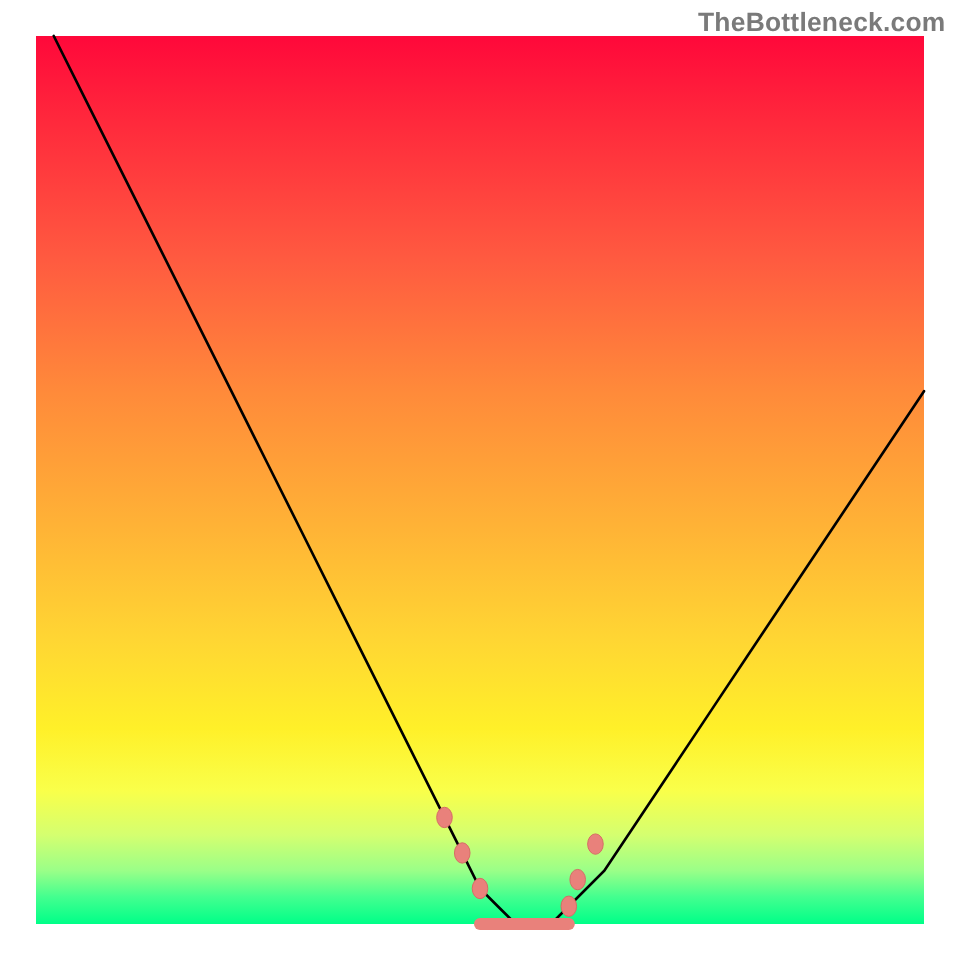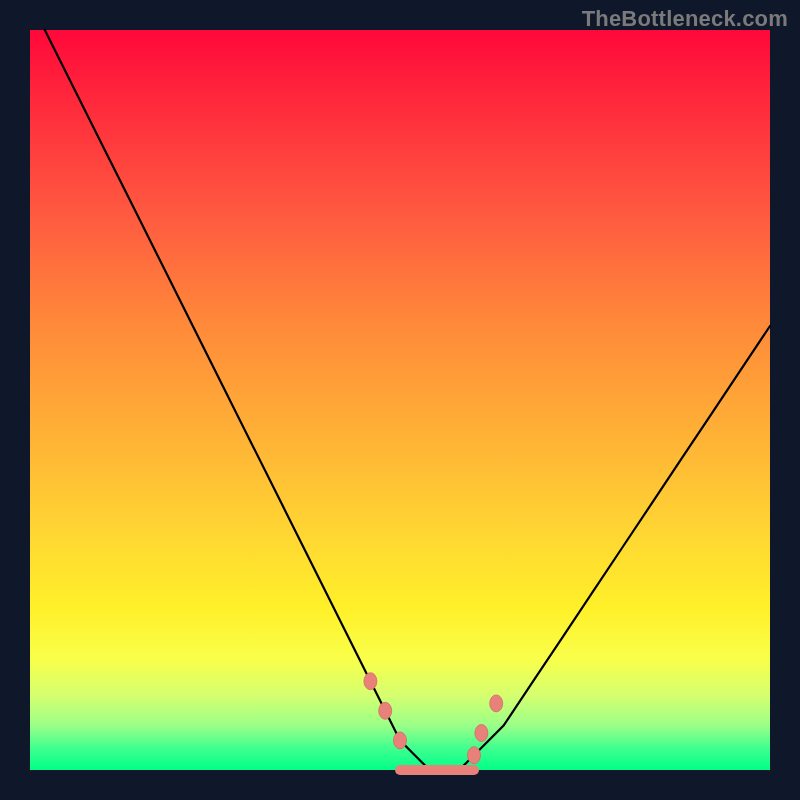--- a/index.html
+++ b/index.html
@@ -7,21 +7,21 @@
     padding: 0;
     width: 800px;
     height: 800px;
     background: #000;
     overflow: hidden;
     font-family: Arial, Helvetica, sans-serif;
   }
   .frame {
     position: absolute;
     inset: 0;
-    background: #0f172a;
+    background: #ffffff;
   }
   .plot {
     position: absolute;
     left: 30px;
     top: 30px;
     width: 740px;
     height: 740px;
     
     background: linear-gradient(
       to bottom,

